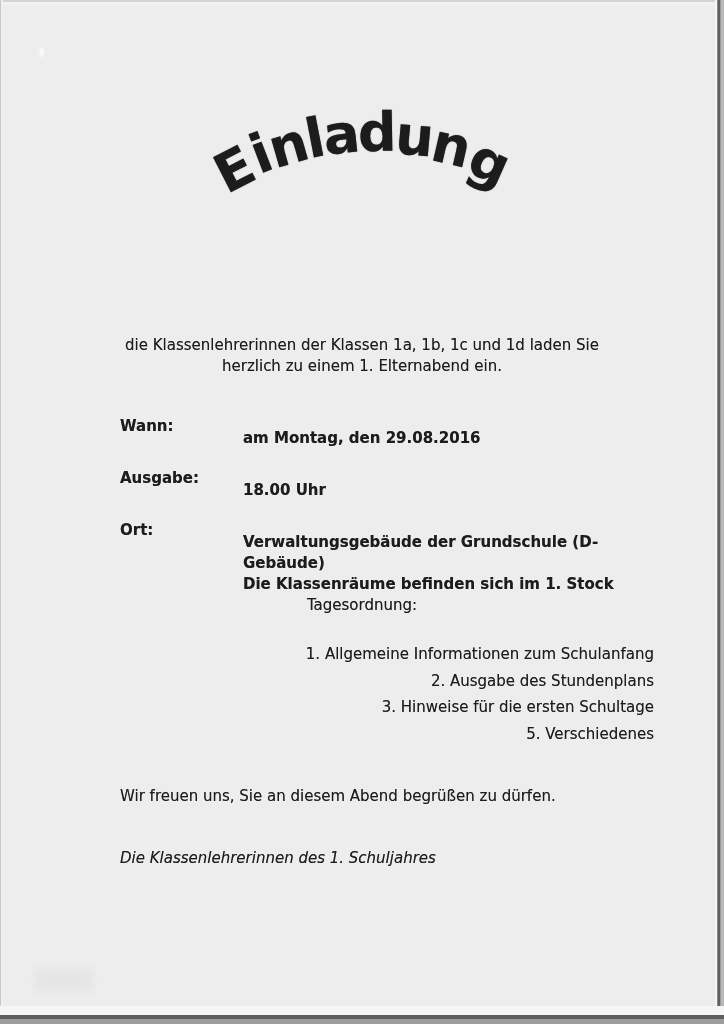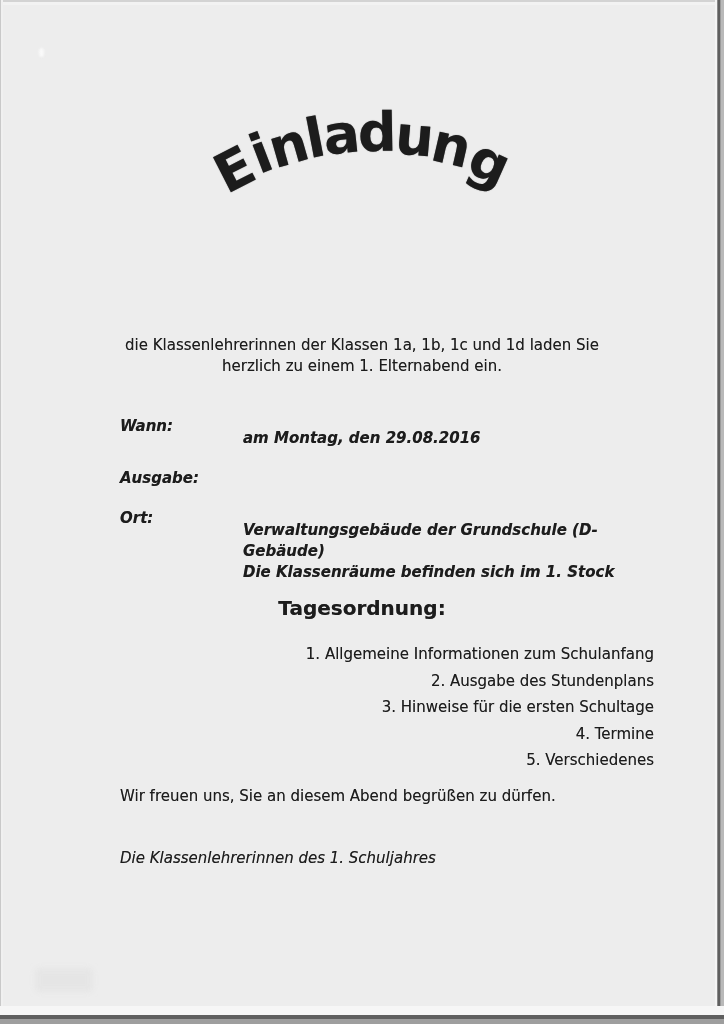--- a/index.html
+++ b/index.html
@@ -65,26 +65,26 @@
   .txt {
     font-size: 15px;
     line-height: 21px;
     text-shadow: 0 0 .4px rgba(0,0,0,.45);
   }
   .centered { position: absolute; left: 0; right: 0; text-align: center; }
   .greeting-1 { top: 256px; }
   .greeting-2 { top: 296px; margin-top: 39px; }
 
   .details { position: absolute; top: 416px; left: 120px; right: 70px; font-weight: bold; }
-  .details .row { display: flex; margin-bottom: 19px; font-style: italic; }
+  .details .row { display: flex; margin-bottom: 19px; }
   .details .label { width: 123px; flex: 0 0 123px; }
   .details .value { flex: 1; margin-top: 12px; }
 
   .agenda-heading {
-    top: 596px; font-size: 20px; font-weight: bold;
+    top: 596px; font-size: 15px; font-weight: normal;
     text-shadow: 0 0 .6px rgba(0,0,0,.5);
   }
   .agenda-list { position: absolute; top: 644px; left: 120px; right: 70px; }
   .agenda-list .item { margin-bottom: 5.5px; text-align: right; }
 
   .closing   { position: absolute; top: 786px; left: 120px; right: 70px; }
   .signature { position: absolute; top: 848px; left: 120px; right: 70px; font-style: italic; }
 </style>
 </head>
 <body>
@@ -115,35 +115,35 @@
     <div>herzlich zu einem 1. Elternabend ein.</div>
   </div>
 
   <div class="details txt">
     <div class="row">
       <div class="label">Wann:</div>
       <div class="value">am Montag, den 29.08.2016</div>
     </div>
     <div class="row">
       <div class="label">Ausgabe:</div>
+      <div class="value">18.00 Uhr</div>
     </div>
     <div class="row">
       <div class="label">Ort:</div>
       <div class="value">
         <div>Verwaltungsgebäude der Grundschule (D-Gebäude)</div>
         <div>Die Klassenräume befinden sich im 1. Stock</div>
       </div>
     </div>
   </div>
 
   <div class="centered agenda-heading">Tagesordnung:</div>
   <div class="agenda-list txt">
     <div class="item">1. Allgemeine Informationen zum Schulanfang</div>
     <div class="item">2. Ausgabe des Stundenplans</div>
     <div class="item">3. Hinweise für die ersten Schultage</div>
-    <div class="item">4. Termine</div>
     <div class="item">5. Verschiedenes</div>
   </div>
 
   <div class="closing txt">Wir freuen uns, Sie an diesem Abend begrüßen zu dürfen.</div>
   <div class="signature txt">Die Klassenlehrerinnen des 1. Schuljahres</div>
 
 </div>
 
 </body></html>

